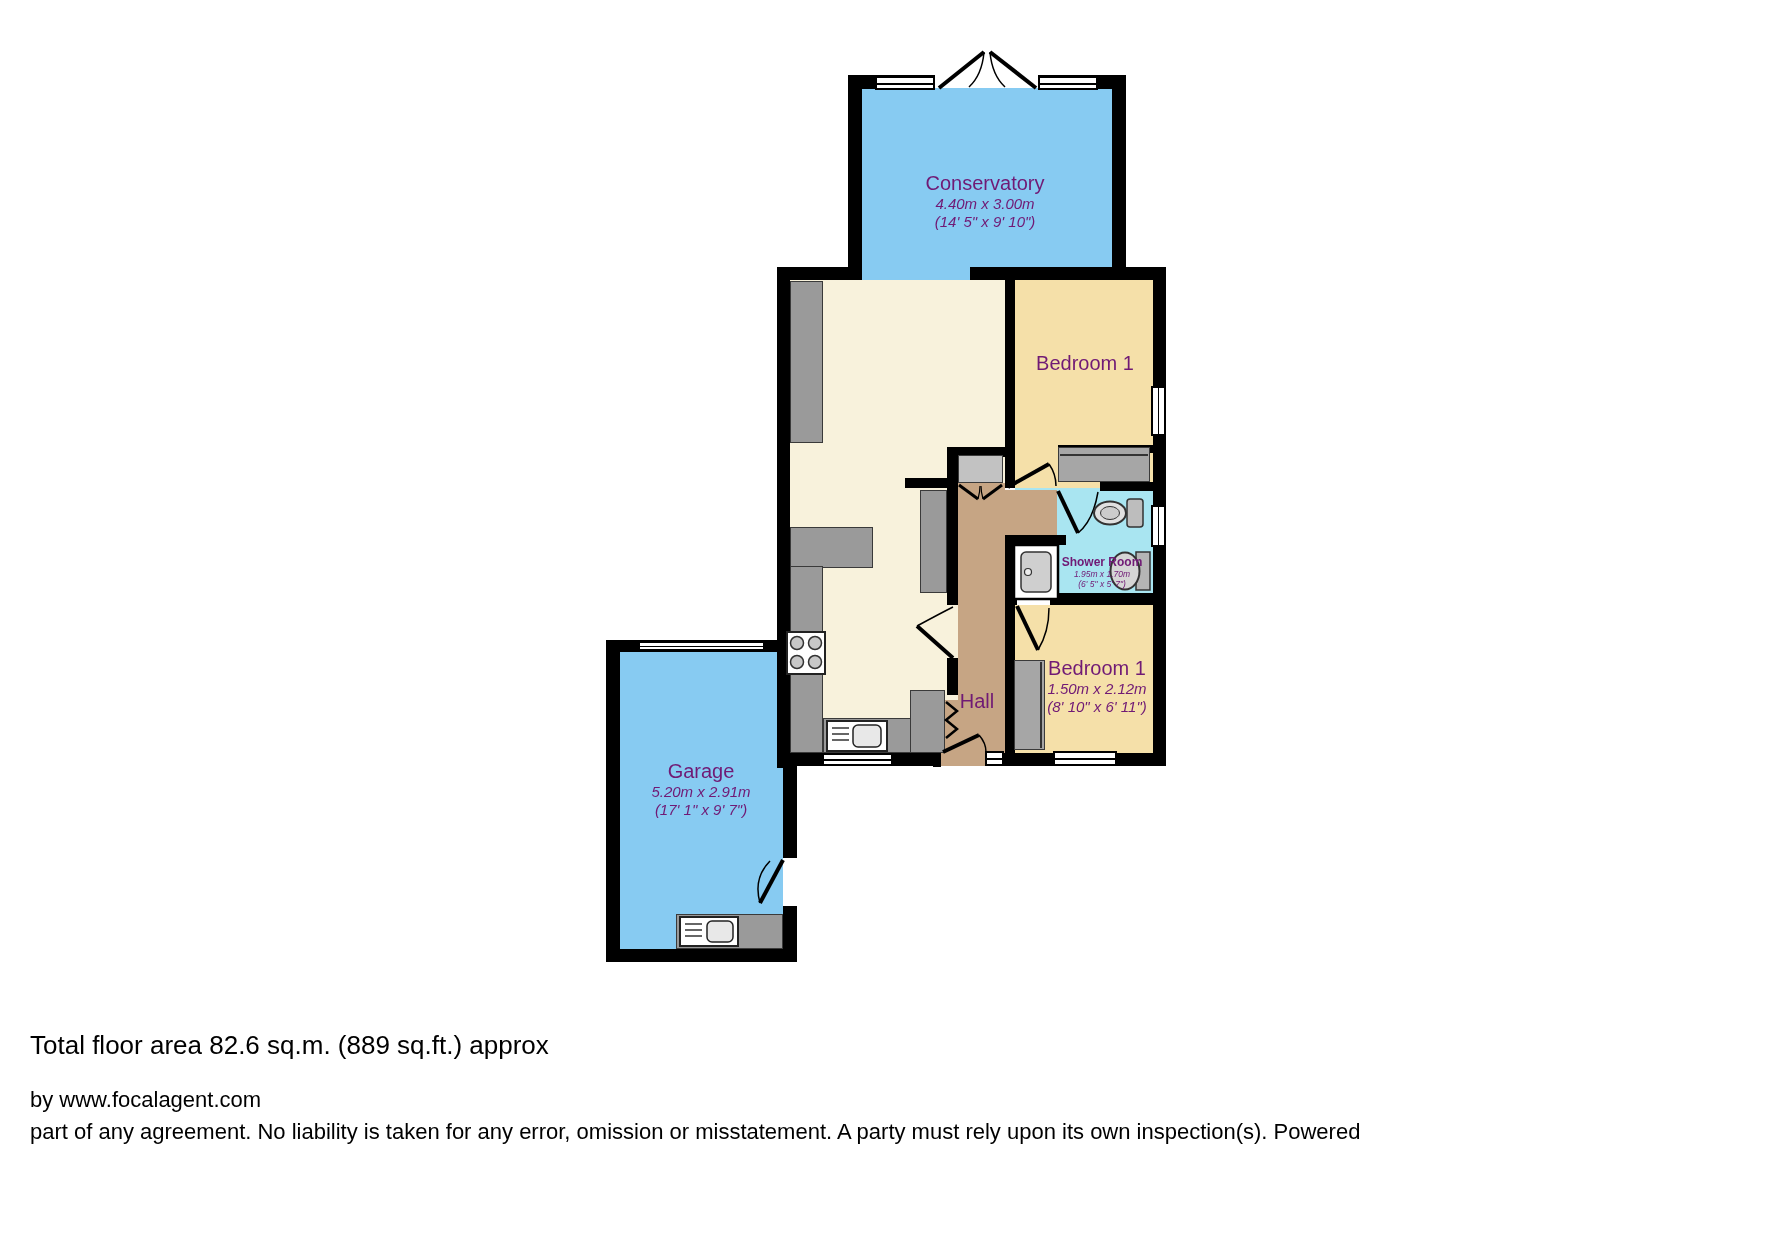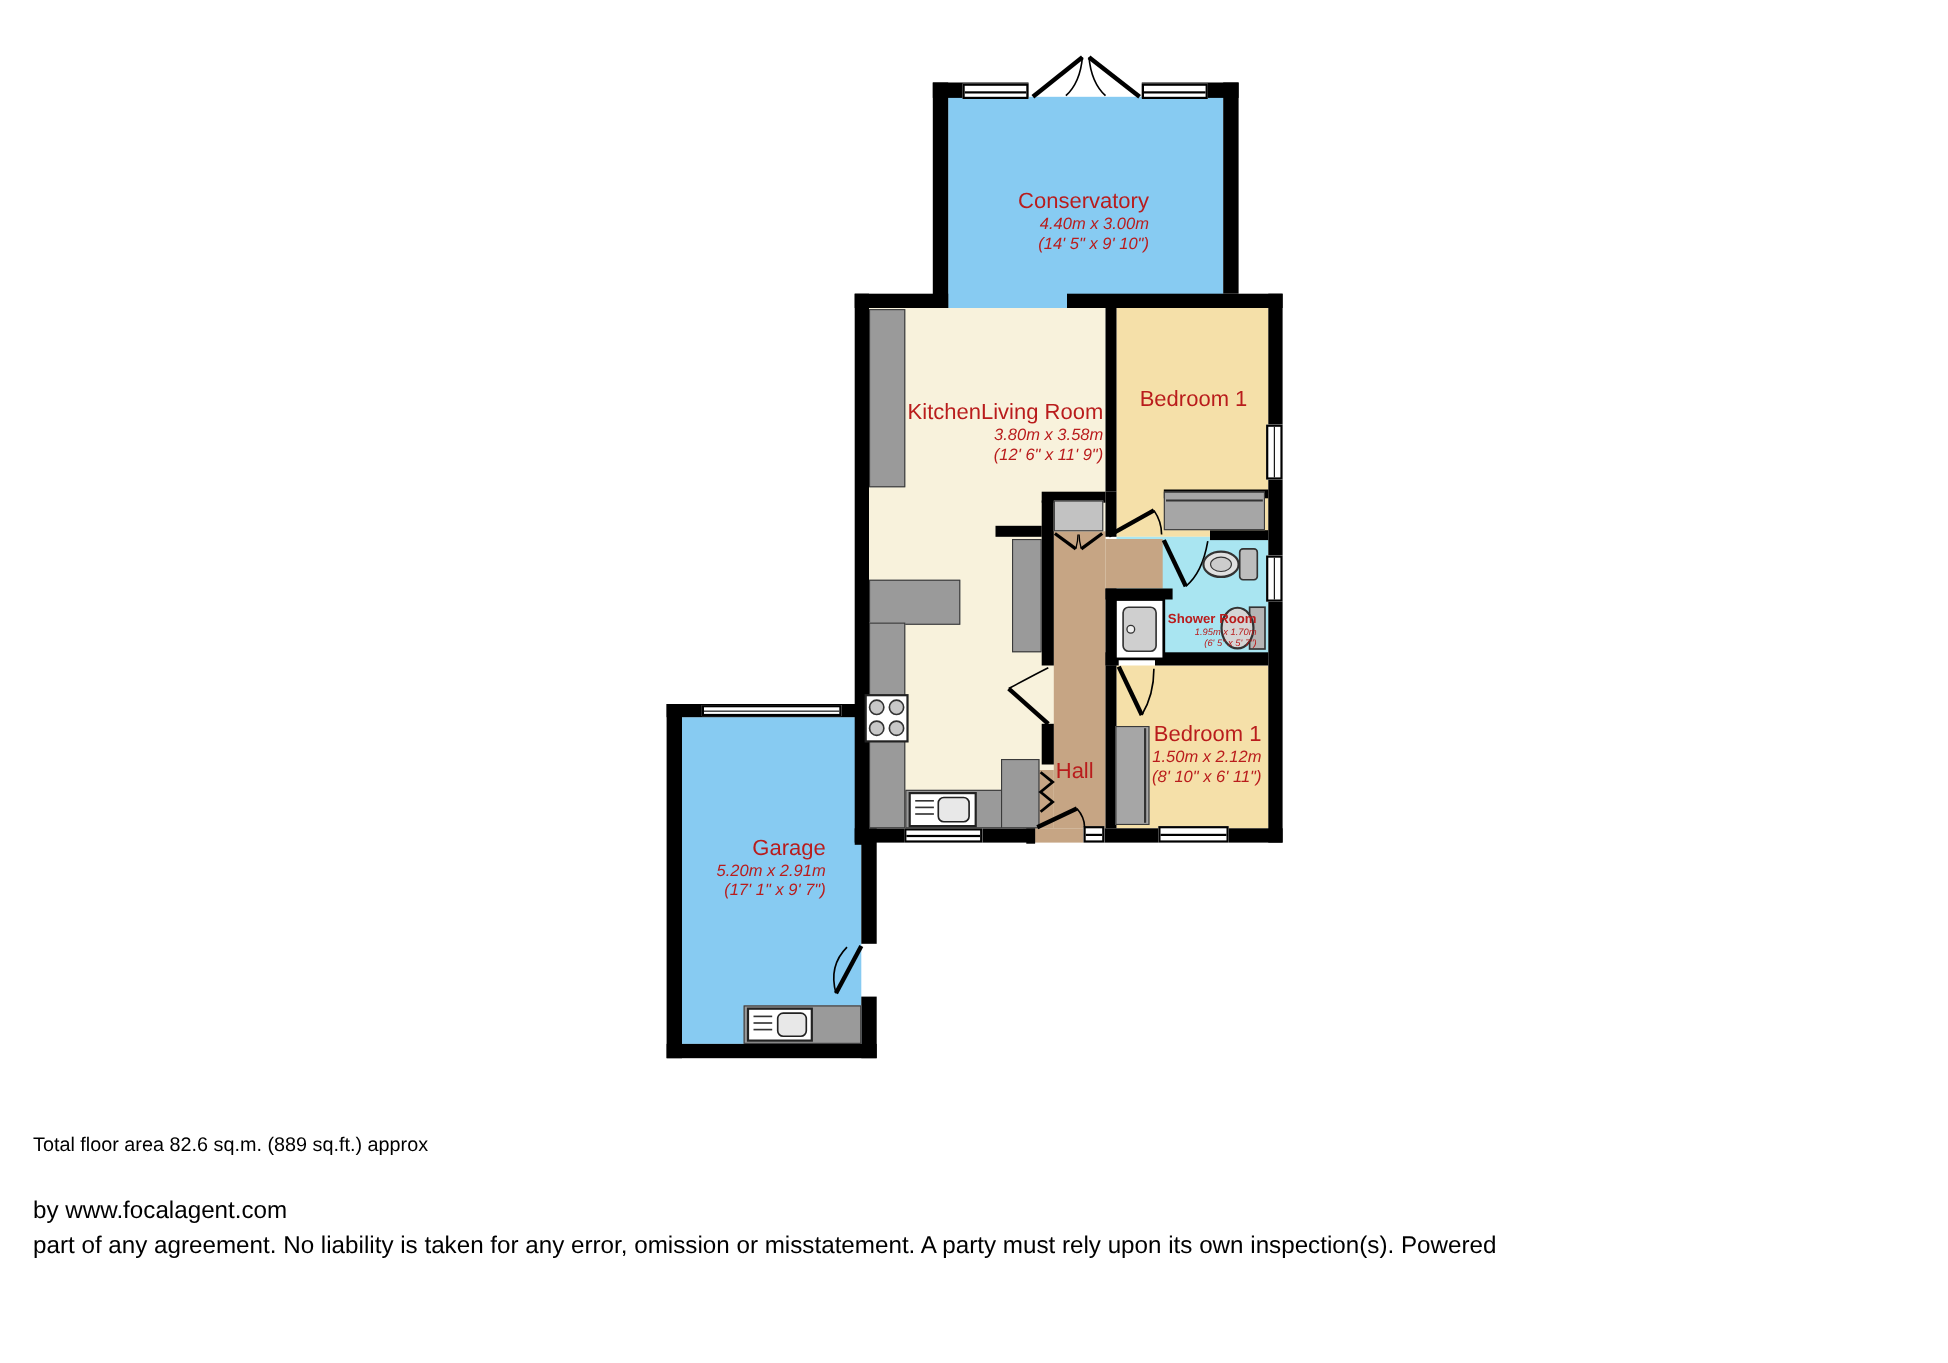--- a/index.html
+++ b/index.html
@@ -3,27 +3,27 @@
 <meta charset="utf-8">
 <style>
   html,body{margin:0;padding:0;background:#fff;}
   .plan{position:relative;width:1771px;height:1239px;background:#fff;overflow:hidden;
         font-family:"Liberation Sans",sans-serif;color:#111;}
   .floor{position:absolute;}
   .wall{position:absolute;background:#000;}
   .furn{position:absolute;background:#9A9A9A;border:1px solid #3a3a3a;box-sizing:border-box;}
   .win{position:absolute;background:#fff;border:2px solid #000;box-sizing:border-box;}
   .mull{position:absolute;background:#000;}
-  .label{position:absolute;transform:translateX(-50%);text-align:right;white-space:nowrap;color:#b91c1c;}
+  .label{position:absolute;transform:translateX(-50%);text-align:center;white-space:nowrap;color:#701a75;}
   .label .t{font-size:20px;line-height:23px;}
   .label .d{font-size:15px;line-height:18px;font-style:italic;}
   .label.small .t{font-size:12px;line-height:13px;font-weight:bold;}
   .label.small .d{font-size:8.5px;line-height:10px;}
   .doors{position:absolute;left:0;top:0;}
-  .footer-total{position:absolute;left:30px;top:1030px;font-size:18px;color:#000;}
+  .footer-total{position:absolute;left:30px;top:1030px;font-size:26px;color:#000;}
   .footer-par{position:absolute;left:30px;top:1084px;font-size:22px;line-height:32px;color:#000;width:1700px;}
 </style>
 </head>
 <body>
 
 <div class="plan">
 
   <div class="floor" style="left: 862px; top: 88px; width: 250px; height: 192px; background-color: rgb(135, 203, 242);"></div>
   <div class="floor" style="left: 790px; top: 280px; width: 215px; height: 473px; background-color: rgb(248, 242, 220);"></div>
   <div class="floor" style="left: 1015px; top: 280px; width: 138px; height: 208px; background-color: rgb(245, 224, 169);"></div>
@@ -204,25 +204,20 @@
       <line x1="1041" y1="662" x2="1041" y2="748" stroke-width="2"></line>
     </g>
   </svg>
 
   <div class="label" style="left:985px;top:172px;">
     <div class="t">Conservatory</div>
     <div class="d">4.40m x 3.00m</div>
     <div class="d">(14' 5" x 9' 10")</div>
   </div>
 
-  <div class="label" style="left:914px;top:364px;">
-    <div class="t">KitchenLiving Room</div>
-    <div class="d">3.80m x 3.58m</div>
-    <div class="d">(12' 6" x 11' 9")</div>
-  </div>
 
   <div class="label" style="left:1085px;top:352px;">
     <div class="t">Bedroom 1</div>
   </div>
 
   <div class="label small" style="left:1102px;top:556px;">
     <div class="t">Shower Room</div>
     <div class="d">1.95m x 1.70m</div>
     <div class="d">(6' 5" x 5' 7")</div>
   </div>

